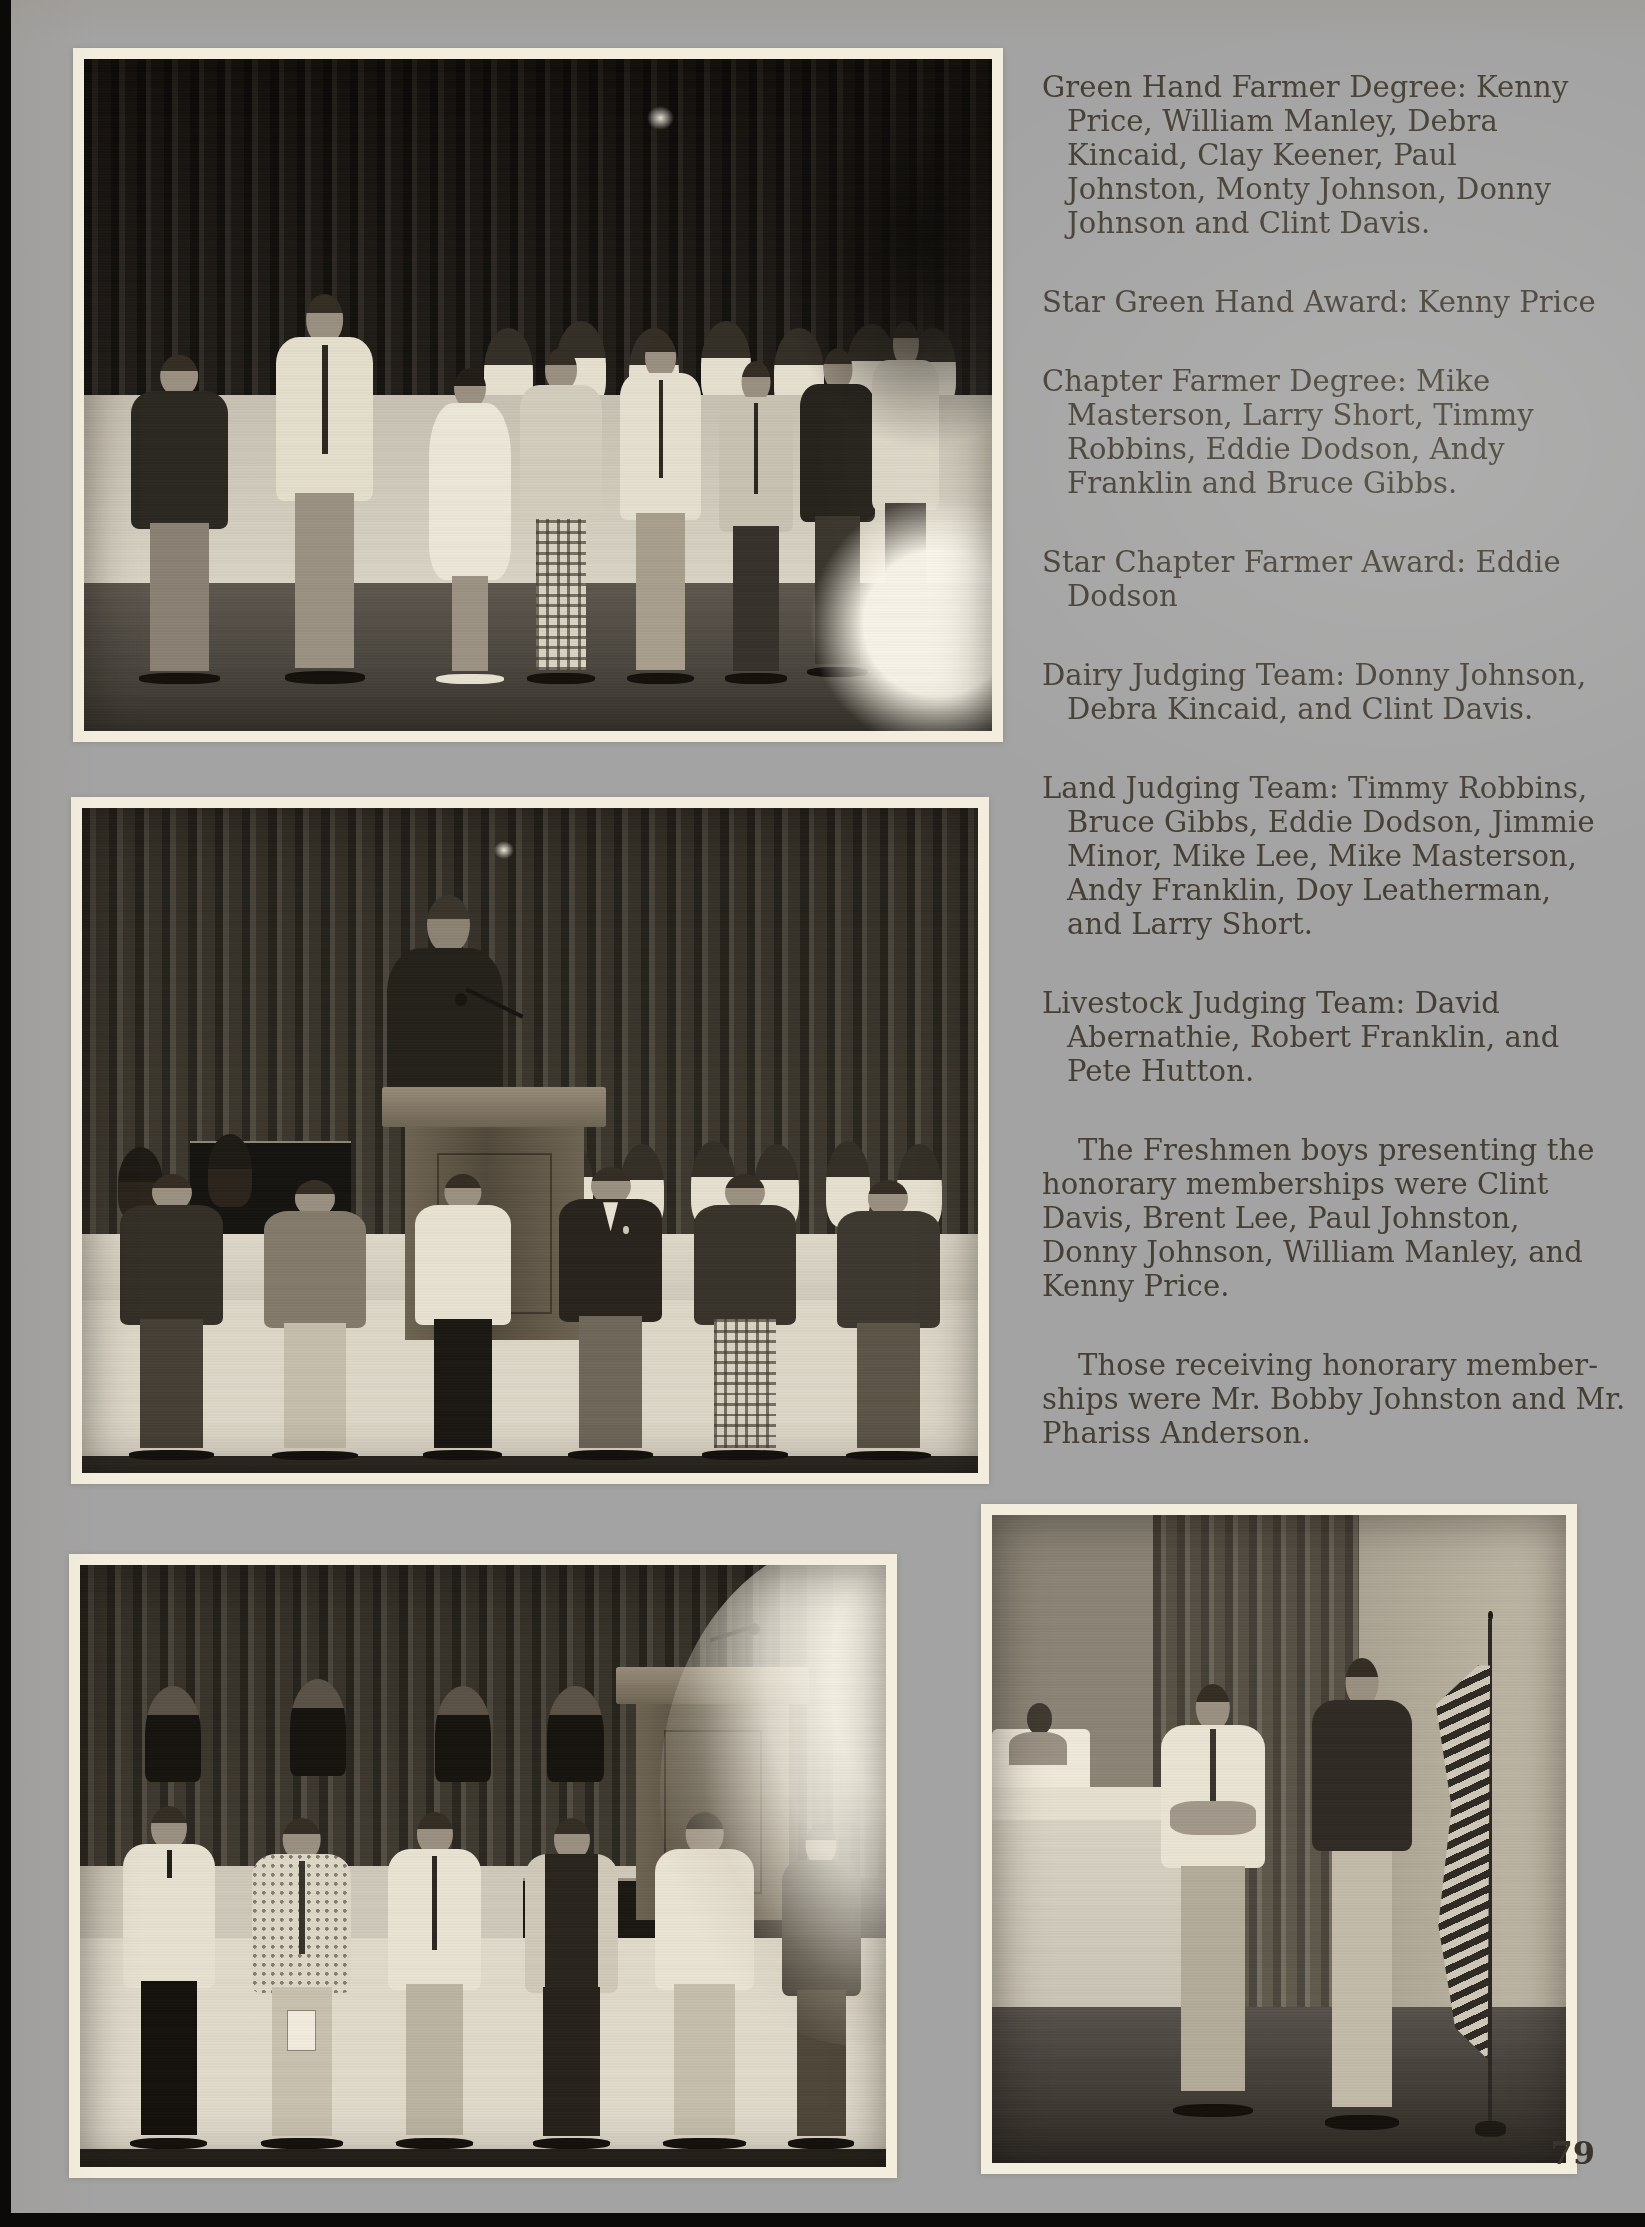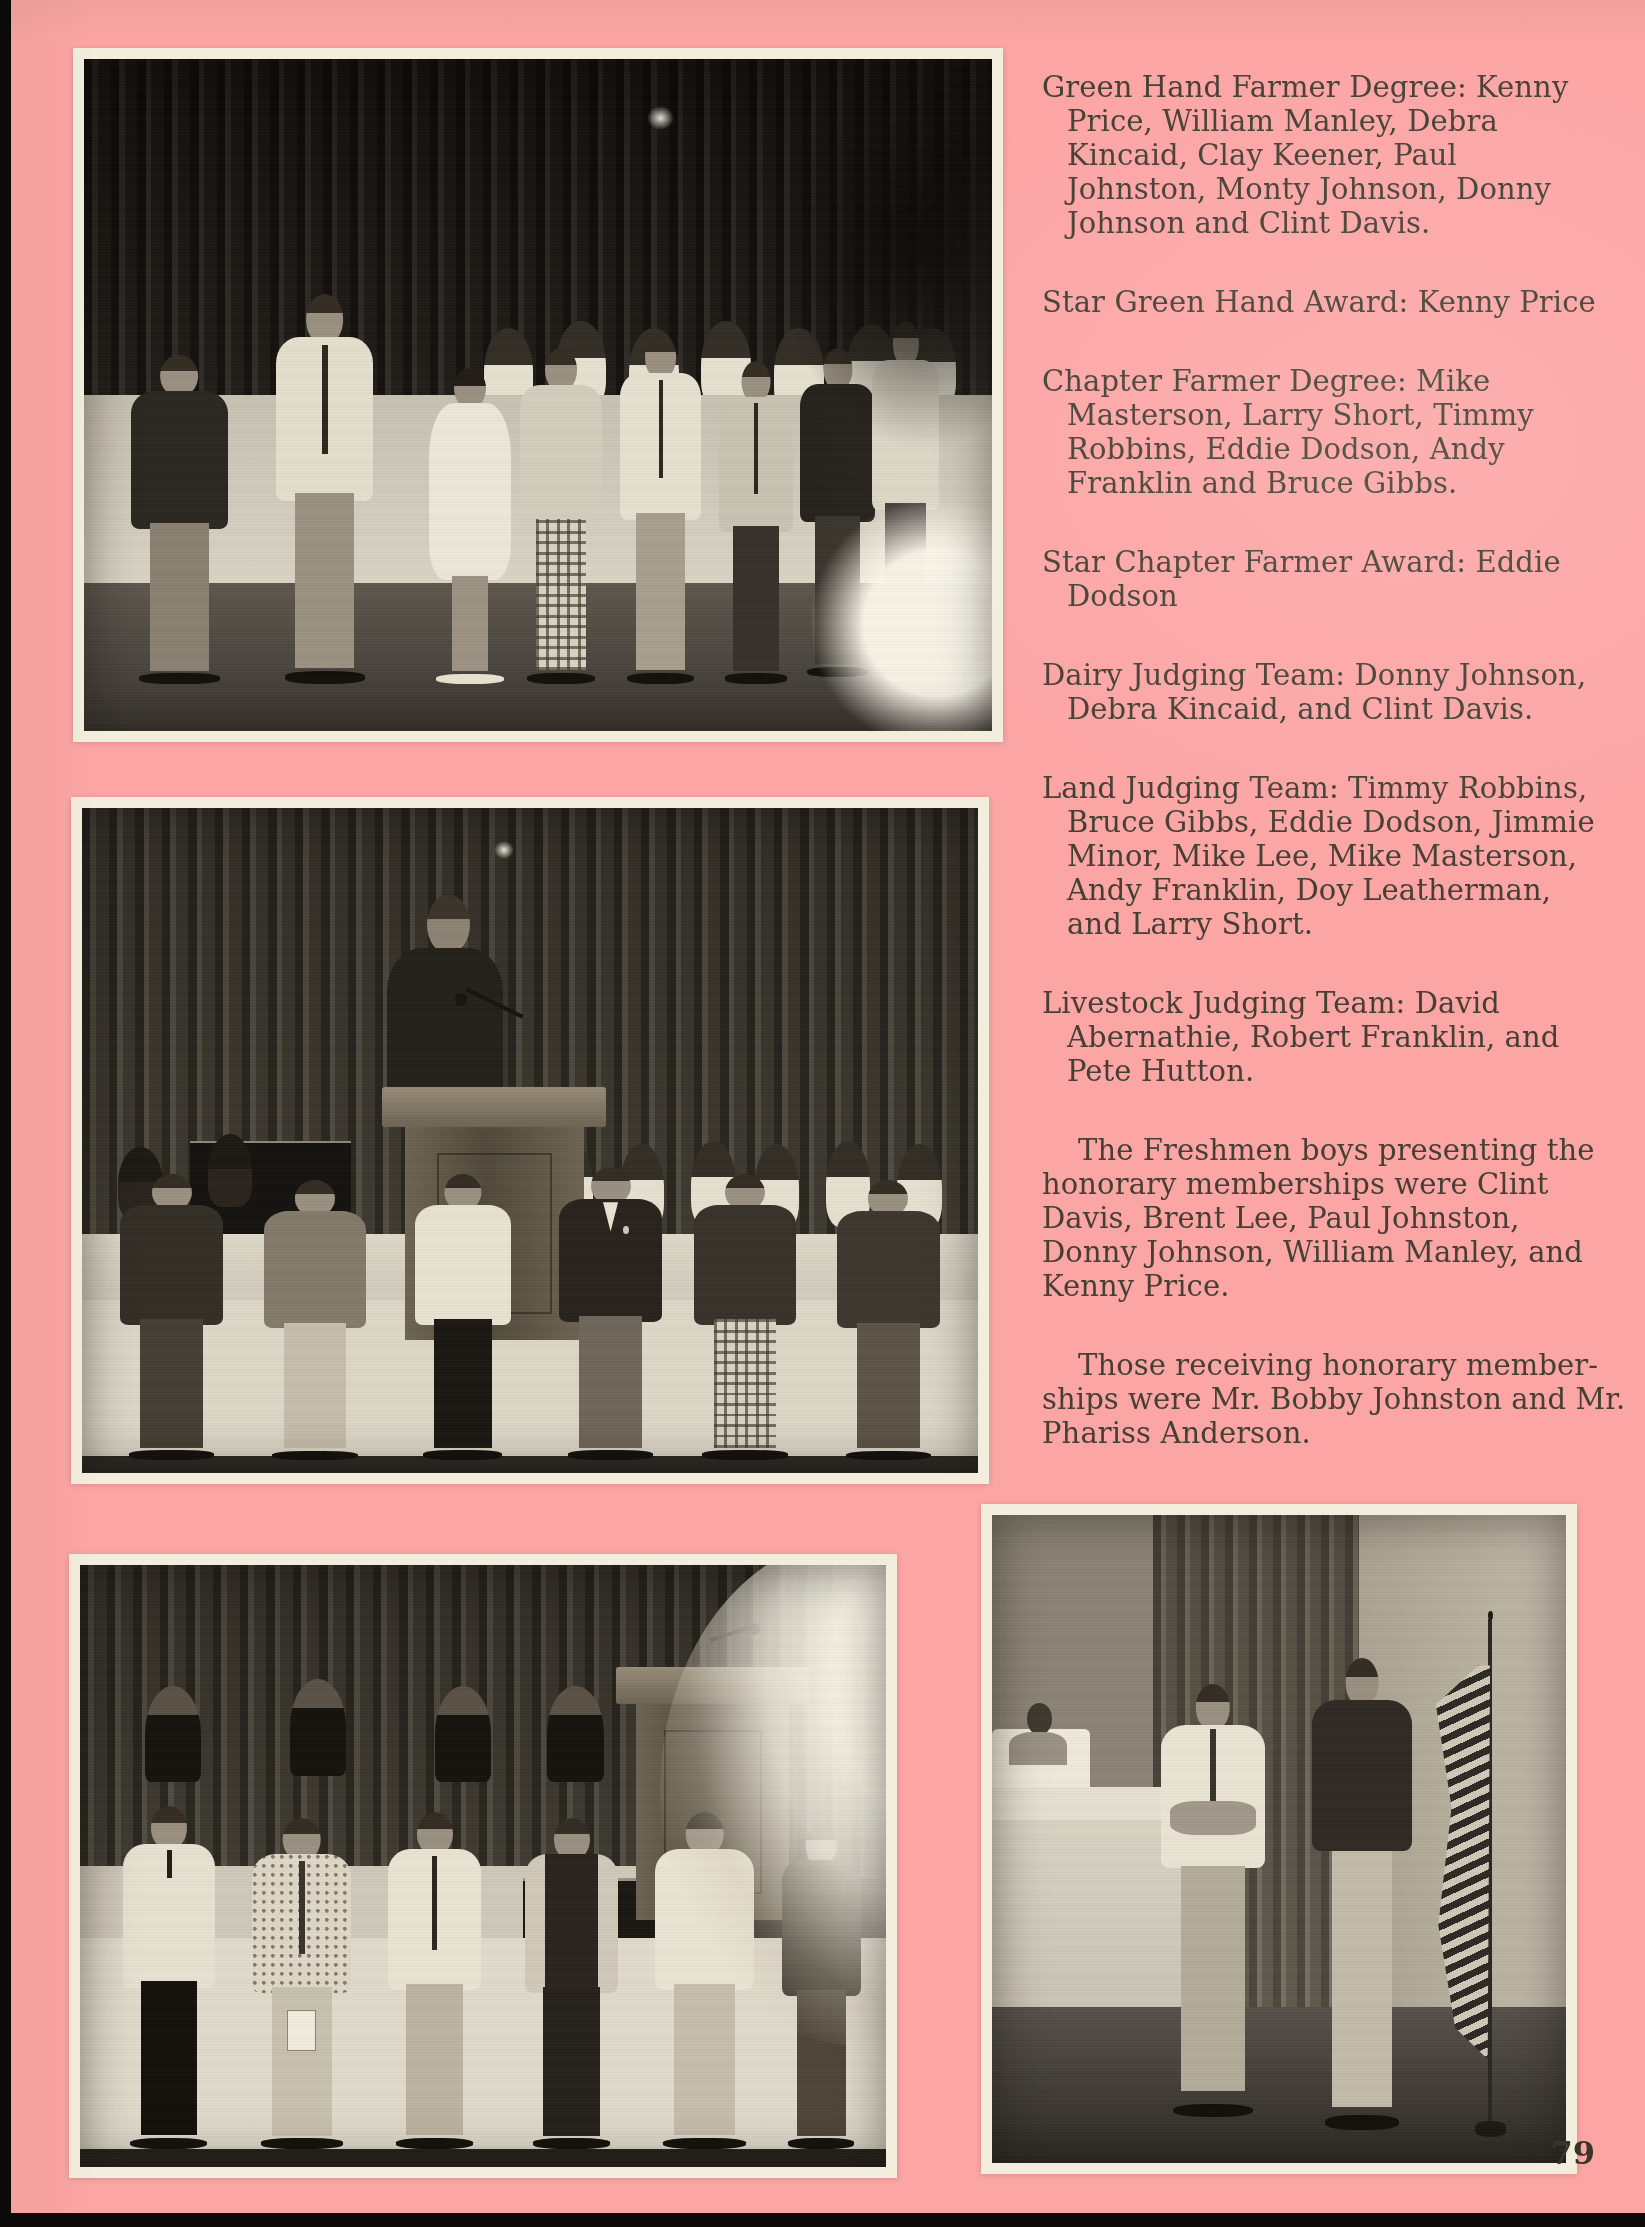--- a/index.html
+++ b/index.html
@@ -1,16 +1,16 @@
 <!DOCTYPE html>
 <html style="font-size:11.2px"><head>
 <meta charset="utf-8">
 <style>
   html,body{margin:0;padding:0;background:#cfc7b2;}
-  .page{position:relative;width:1645px;height:2227px;background:#fca5a5;overflow:hidden;
+  .page{position:relative;width:1645px;height:2227px;background:#a3a3a3;overflow:hidden;
         font-family:"DejaVu Serif","Liberation Serif",serif;}
   .page::before{content:"";position:absolute;inset:0;pointer-events:none;z-index:5;
         background:linear-gradient(180deg, rgba(140,120,90,.10), rgba(140,120,90,0) 42px),
                    linear-gradient(90deg, rgba(120,100,70,.08), rgba(120,100,70,0) 98px),
                    radial-gradient(840px 630px at 85% 20%, rgba(255,255,250,.12), rgba(255,255,250,0) 70%);}
   .edge{position:absolute;background:#0b0a08;z-index:40;}
   .edge-left{left:0;top:0;width:11.2px;height:100%;}
   .edge-bottom{left:0;bottom:0;width:100%;height:14px;}
 
   

